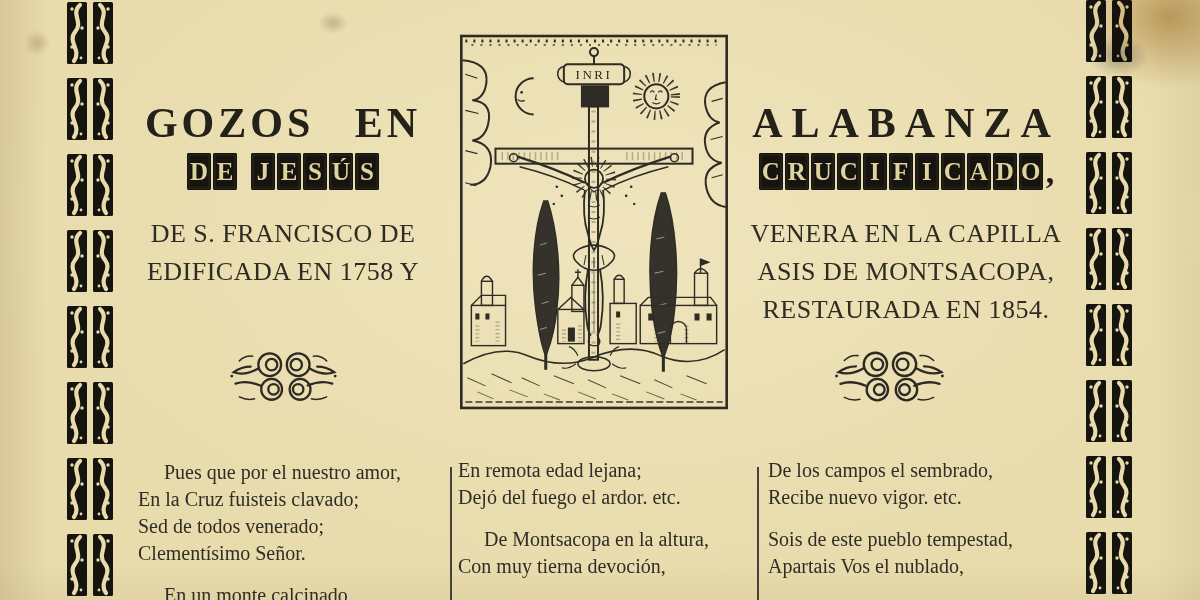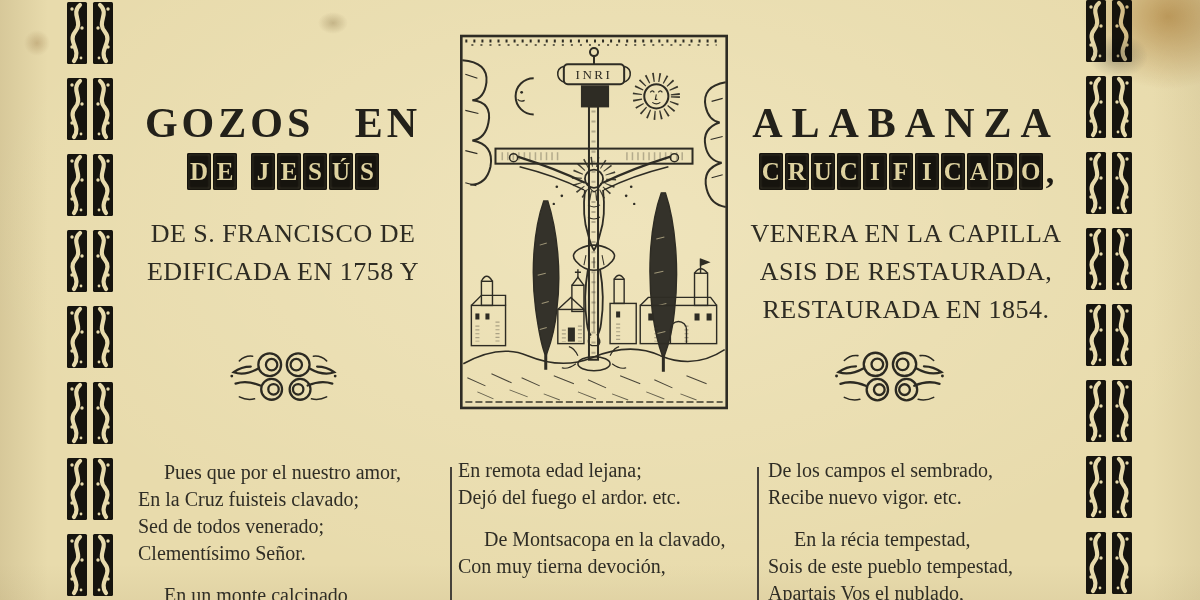--- a/index.html
+++ b/index.html
@@ -197,21 +197,21 @@
         <span class="tile">F</span>
         <span class="tile">I</span>
         <span class="tile">C</span>
         <span class="tile">A</span>
         <span class="tile">D</span>
         <span class="tile">O</span>
         <span class="tile-suffix">,</span>
       </div>
     <div class="sub">
         <div>VENERA EN LA CAPILLA</div>
-        <div>ASIS DE RESTAURADA,</div>
+        <div>ASIS DE MONTSACOPA,</div>
         <div>RESTAURADA EN 1854.</div>
       </div>
   </div>
 
   <svg class="fleuron left" width="110" height="68" viewBox="0 0 116 70">
       <use href="#fleuron-sym"></use>
     </svg>
   <svg class="fleuron right" width="118" height="68" viewBox="0 0 116 70">
       <use href="#fleuron-sym"></use>
     </svg>
@@ -345,31 +345,30 @@
       <div class="stanza">
         <div class="line indent">En un monte calcinado,</div>
       </div>
     </div>
   <div class="vcol vcol2">
       <div class="stanza">
         <div class="line">En remota edad lejana;</div>
         <div class="line">Dejó del fuego el ardor. etc.</div>
       </div>
       <div class="stanza">
-        <div class="line indent">De Montsacopa en la clavado,</div>
+        <div class="line indent">De Montsacopa en la altura,</div>
         <div class="line">Con muy tierna devoción,</div>
       </div>
     </div>
   <div class="vcol vcol3">
       <div class="stanza">
         <div class="line">De los campos el sembrado,</div>
         <div class="line">Recibe nuevo vigor. etc.</div>
       </div>
       <div class="stanza">
-        <div class="line indent">En la récia tempestad,</div>
         <div class="line">Sois de este pueblo tempestad,</div>
         <div class="line">Apartais Vos el nublado,</div>
       </div>
     </div>
   <div class="col-rule rule1"></div>
   <div class="col-rule rule2"></div>
 
   <div class="stain stain1"></div>
   <div class="stain stain2"></div>
   <div class="stain speck1"></div>

